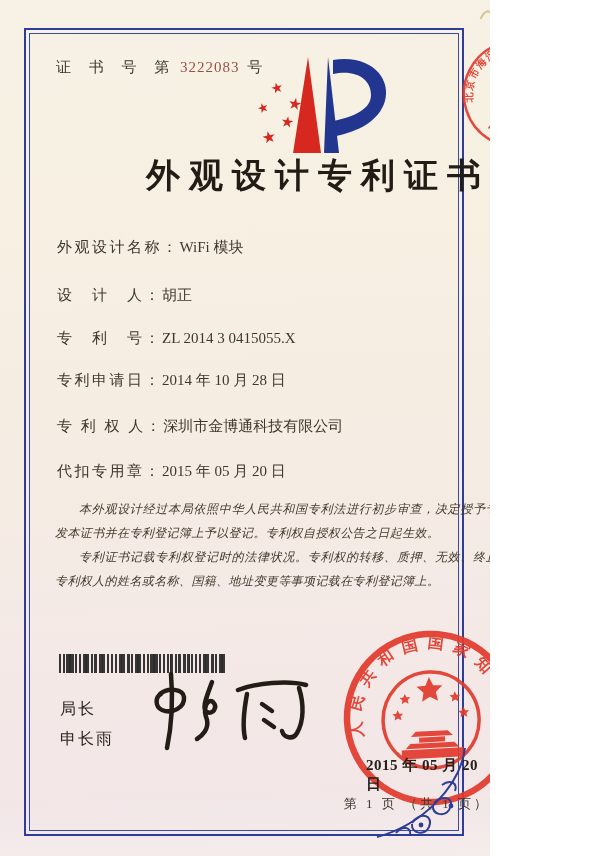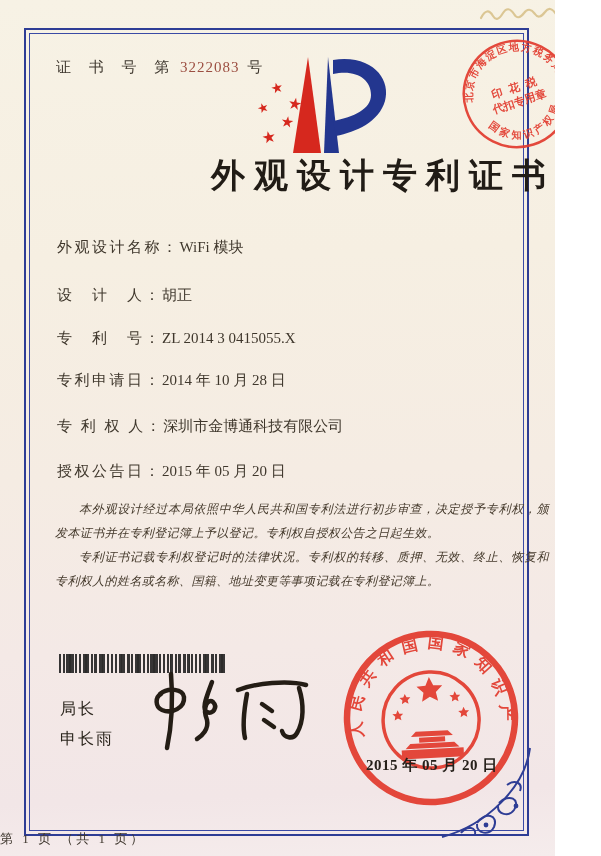--- a/index.html
+++ b/index.html
@@ -1,18 +1,18 @@
 <!DOCTYPE html>
 <html><head>
 <meta charset="utf-8">
 <style>
   html,body{margin:0;padding:0;}
   body{width:601px;height:856px;font-family:"Liberation Serif","DejaVu Serif",serif;}
   .page{
-    position:relative;width:555px;height:856px;overflow:hidden;
+    position:relative;width:490px;height:856px;overflow:hidden;
     background:linear-gradient(178deg,#f7f2e5 0%,#f6efe2 30%,#f5ece3 55%,#f4e9e6 75%,#f2e6e7 92%,#f5ecec 100%);
   }
   
   .frame-outer{position:absolute;left:24px;top:28px;right:26px;bottom:20px;border:2.5px solid #2e3d95;}
   .frame-inner{position:absolute;left:3px;top:3px;right:3px;bottom:3px;border:1px solid #3a4aa5;}
   
   .cert-no{position:absolute;left:56px;top:58px;font-size:15px;color:#3e372e;}
   .cert-no .lbl{letter-spacing:7px;}
   .cert-no .num{color:#9c4f42;letter-spacing:1px;}
   .cert-no .suf{letter-spacing:1px;margin-left:4px;}
@@ -39,22 +39,22 @@
       repeating-linear-gradient(90deg,transparent 0 9px,#111 9px 12px,transparent 12px 17px);}
   
   .signer{position:absolute;left:60px;top:694px;font-family:"Liberation Sans","DejaVu Sans",sans-serif;
     font-size:16px;color:#2a241c;line-height:30px;letter-spacing:2px;}
   .signature{position:absolute;left:136px;top:662px;width:195px;height:100px;}
   
   .office-seal{position:absolute;left:341px;top:628px;width:180px;height:180px;opacity:.93;transform:rotate(-3deg);}
   .issue-date{position:absolute;left:366px;top:756px;font-size:15px;font-weight:bold;color:#26201a;
     letter-spacing:.5px;z-index:5;}
   
-  .footer{position:absolute;left:0;top:795px;width:100%;text-align:left;font-size:13px;
-    letter-spacing:3px;color:#3e372e;margin-top:35px;}
+  .footer{position:absolute;left:0;top:795px;width:100%;text-align:right;font-size:13px;
+    letter-spacing:3px;color:#3e372e;}
   
   .flourish{position:absolute;right:22px;bottom:15px;width:96px;height:96px;}
   .scribble{position:absolute;left:478px;top:2px;width:120px;height:28px;opacity:.65;}
 </style>
 </head>
 <body>
 
 <div class="page">
 
   <svg class="scribble" viewBox="0 0 120 28">
@@ -109,21 +109,21 @@
   <div class="field f3">
     <span class="flabel">专　利　号：</span><span>ZL 2014 3 0415055.X</span>
   </div>
   <div class="field f4">
     <span class="flabel">专利申请日：</span><span>2014 年 10 月 28 日</span>
   </div>
   <div class="field f5">
     <span class="flabel">专 利 权 人：</span><span>深圳市金博通科技有限公司</span>
   </div>
   <div class="field f6">
-    <span class="flabel">授权公告日：</span><span>2015 年 05 月 20 日</span>
+    <span class="flabel">代扣专用章：</span><span>2015 年 05 月 20 日</span>
   </div>
 
   <div class="body-text">
     <p>本外观设计经过本局依照中华人民共和国专利法进行初步审查，决定授予专利权，颁发本证书并在专利登记簿上予以登记。专利权自授权公告之日起生效。</p>
     <p>专利证书记载专利权登记时的法律状况。专利权的转移、质押、无效、终止、恢复和专利权人的姓名或名称、国籍、地址变更等事项记载在专利登记簿上。</p>
   </div>
 
   <div class="barcode"></div>
 
   <div class="signer">

